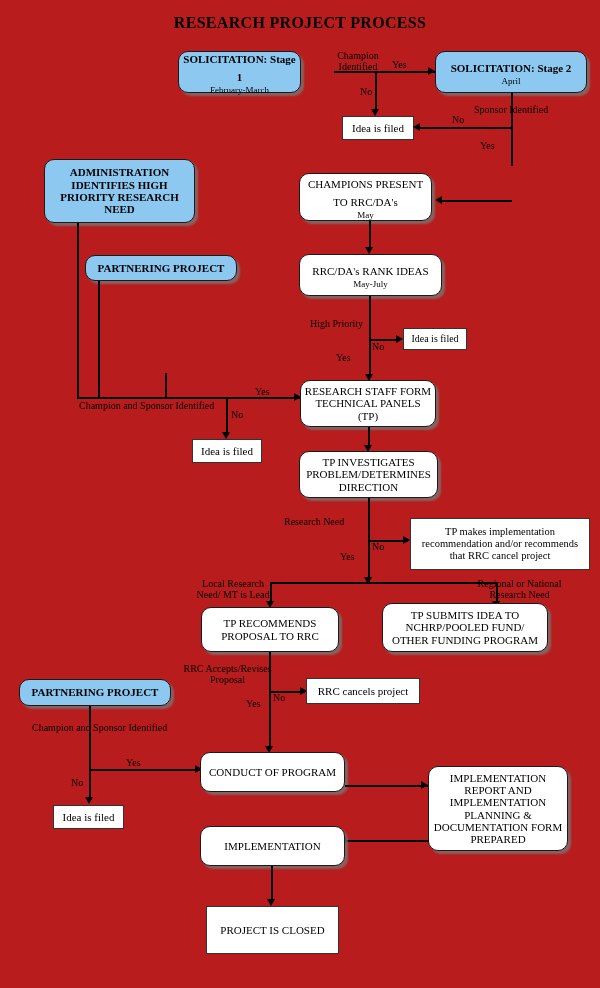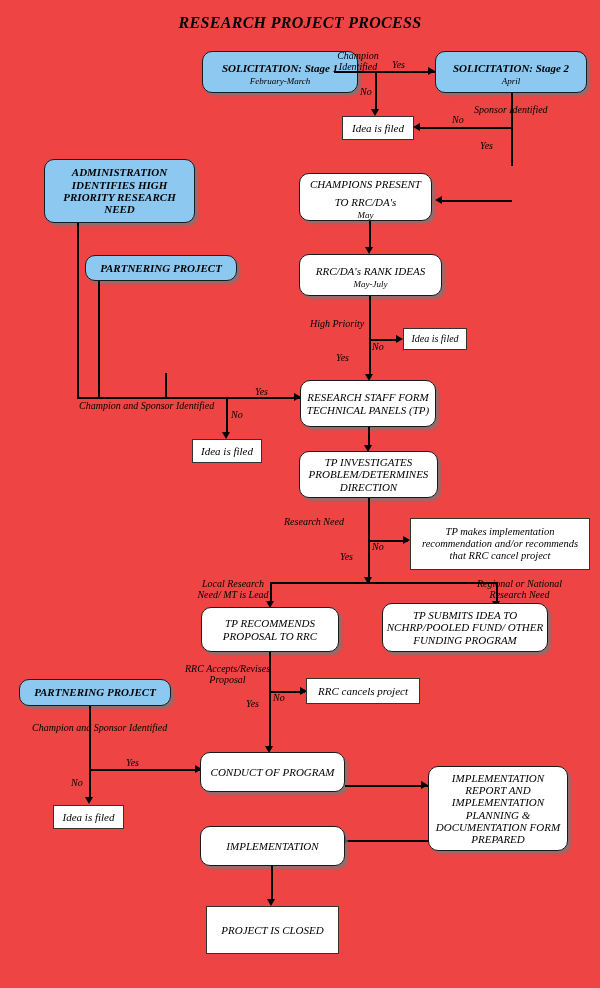--- a/index.html
+++ b/index.html
@@ -4,24 +4,23 @@
 <style>
   html, body {
     margin: 0;
     padding: 0;
     background: #ffffff;
   }
   #canvas {
     position: relative;
     width: 600px;
     height: 988px;
-    background: #ef4444;
+    background: #b91c1c;
     font-family: "Liberation Serif", "DejaVu Serif", serif;
     overflow: hidden;
-    font-style: italic;
   }
   #title {
     position: absolute;
     left: 0;
     top: 14px;
     width: 600px;
     text-align: center;
     font-size: 16px;
     font-weight: bold;
     letter-spacing: 0.3px;
@@ -88,21 +87,21 @@
   }
   .elabel.ctr { text-align: center; }
 </style>
 </head>
 <body>
 
 <div id="canvas">
 
   <div id="title">RESEARCH PROJECT PROCESS</div>
 
-  <div class="node rounded blue" style="left:178px; top:51px; width:156px; height:42px;margin-left:24px;">
+  <div class="node rounded blue" style="left:178px; top:51px; width:123px; height:42px;">
     <span class="lbl">
       <span class="t11" style="font-weight:bold">SOLICITATION: Stage 1</span>
       <span class="sub">February-March</span>
     </span>
   </div>
 
   <div class="node rounded blue" style="left:435px; top:51px; width:152px; height:42px;">
     <span class="lbl">
       <span class="t11" style="font-weight:bold">SOLICITATION: Stage 2</span>
       <span class="sub">April</span>

